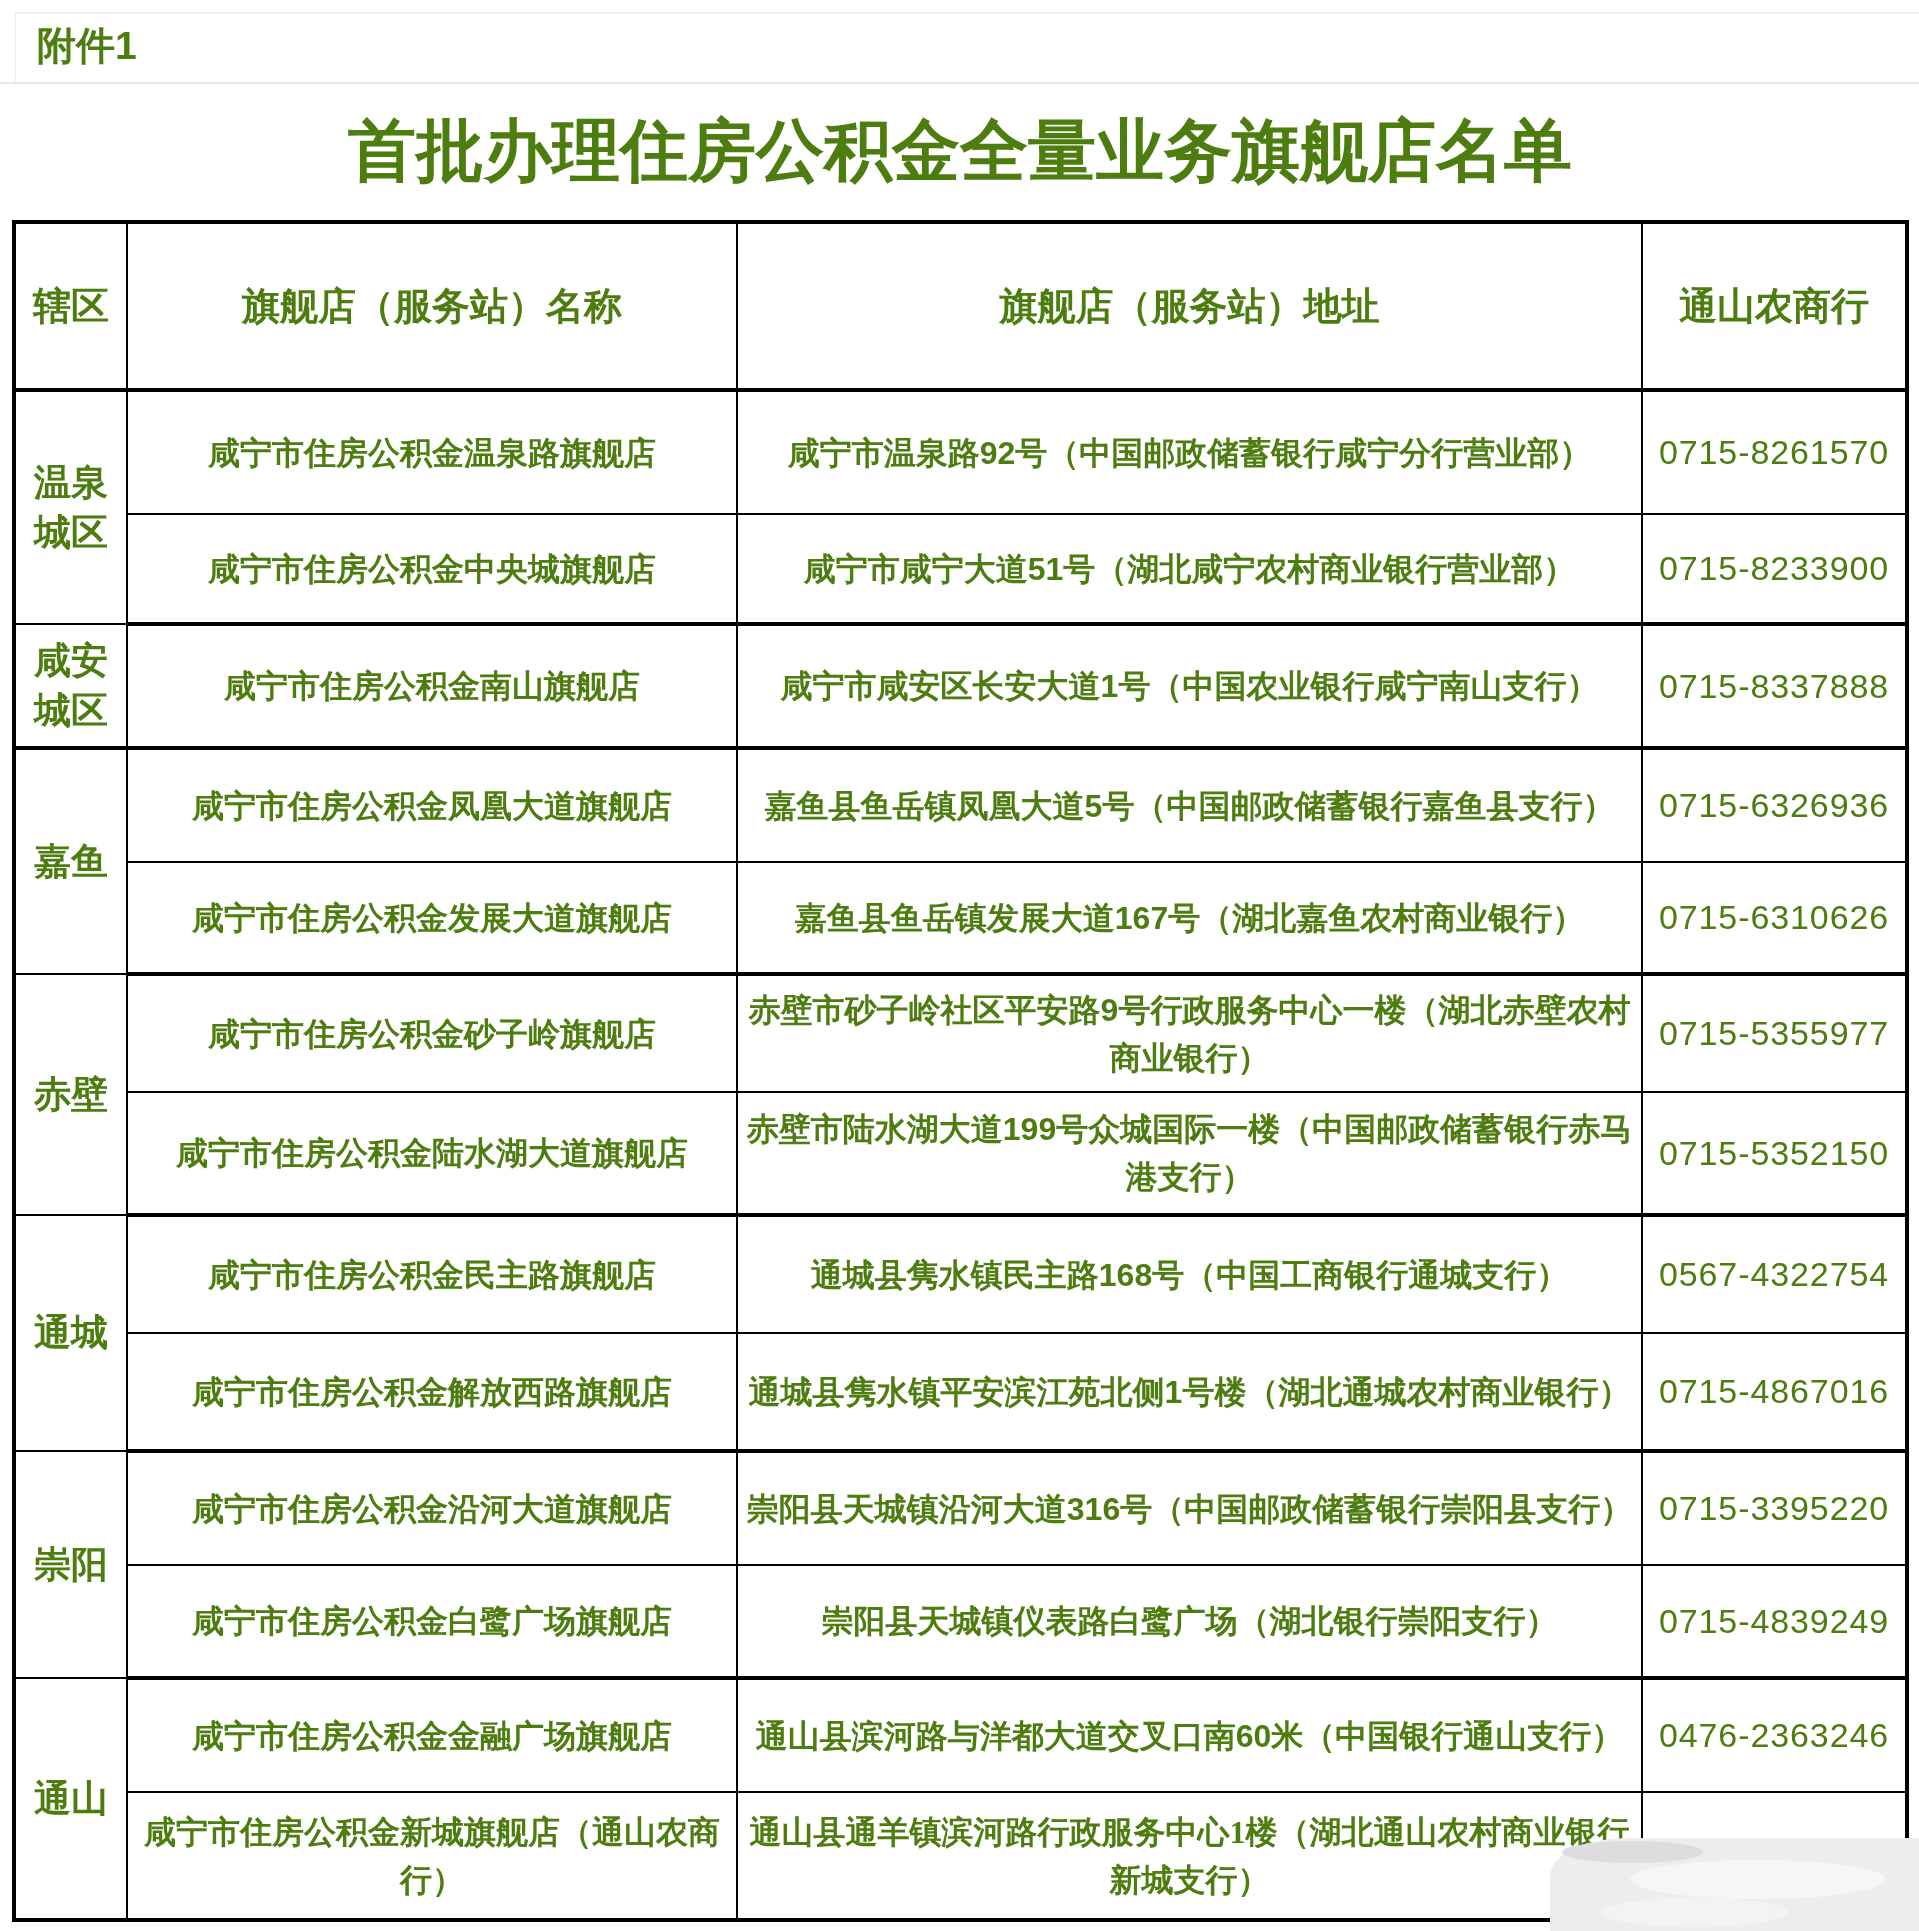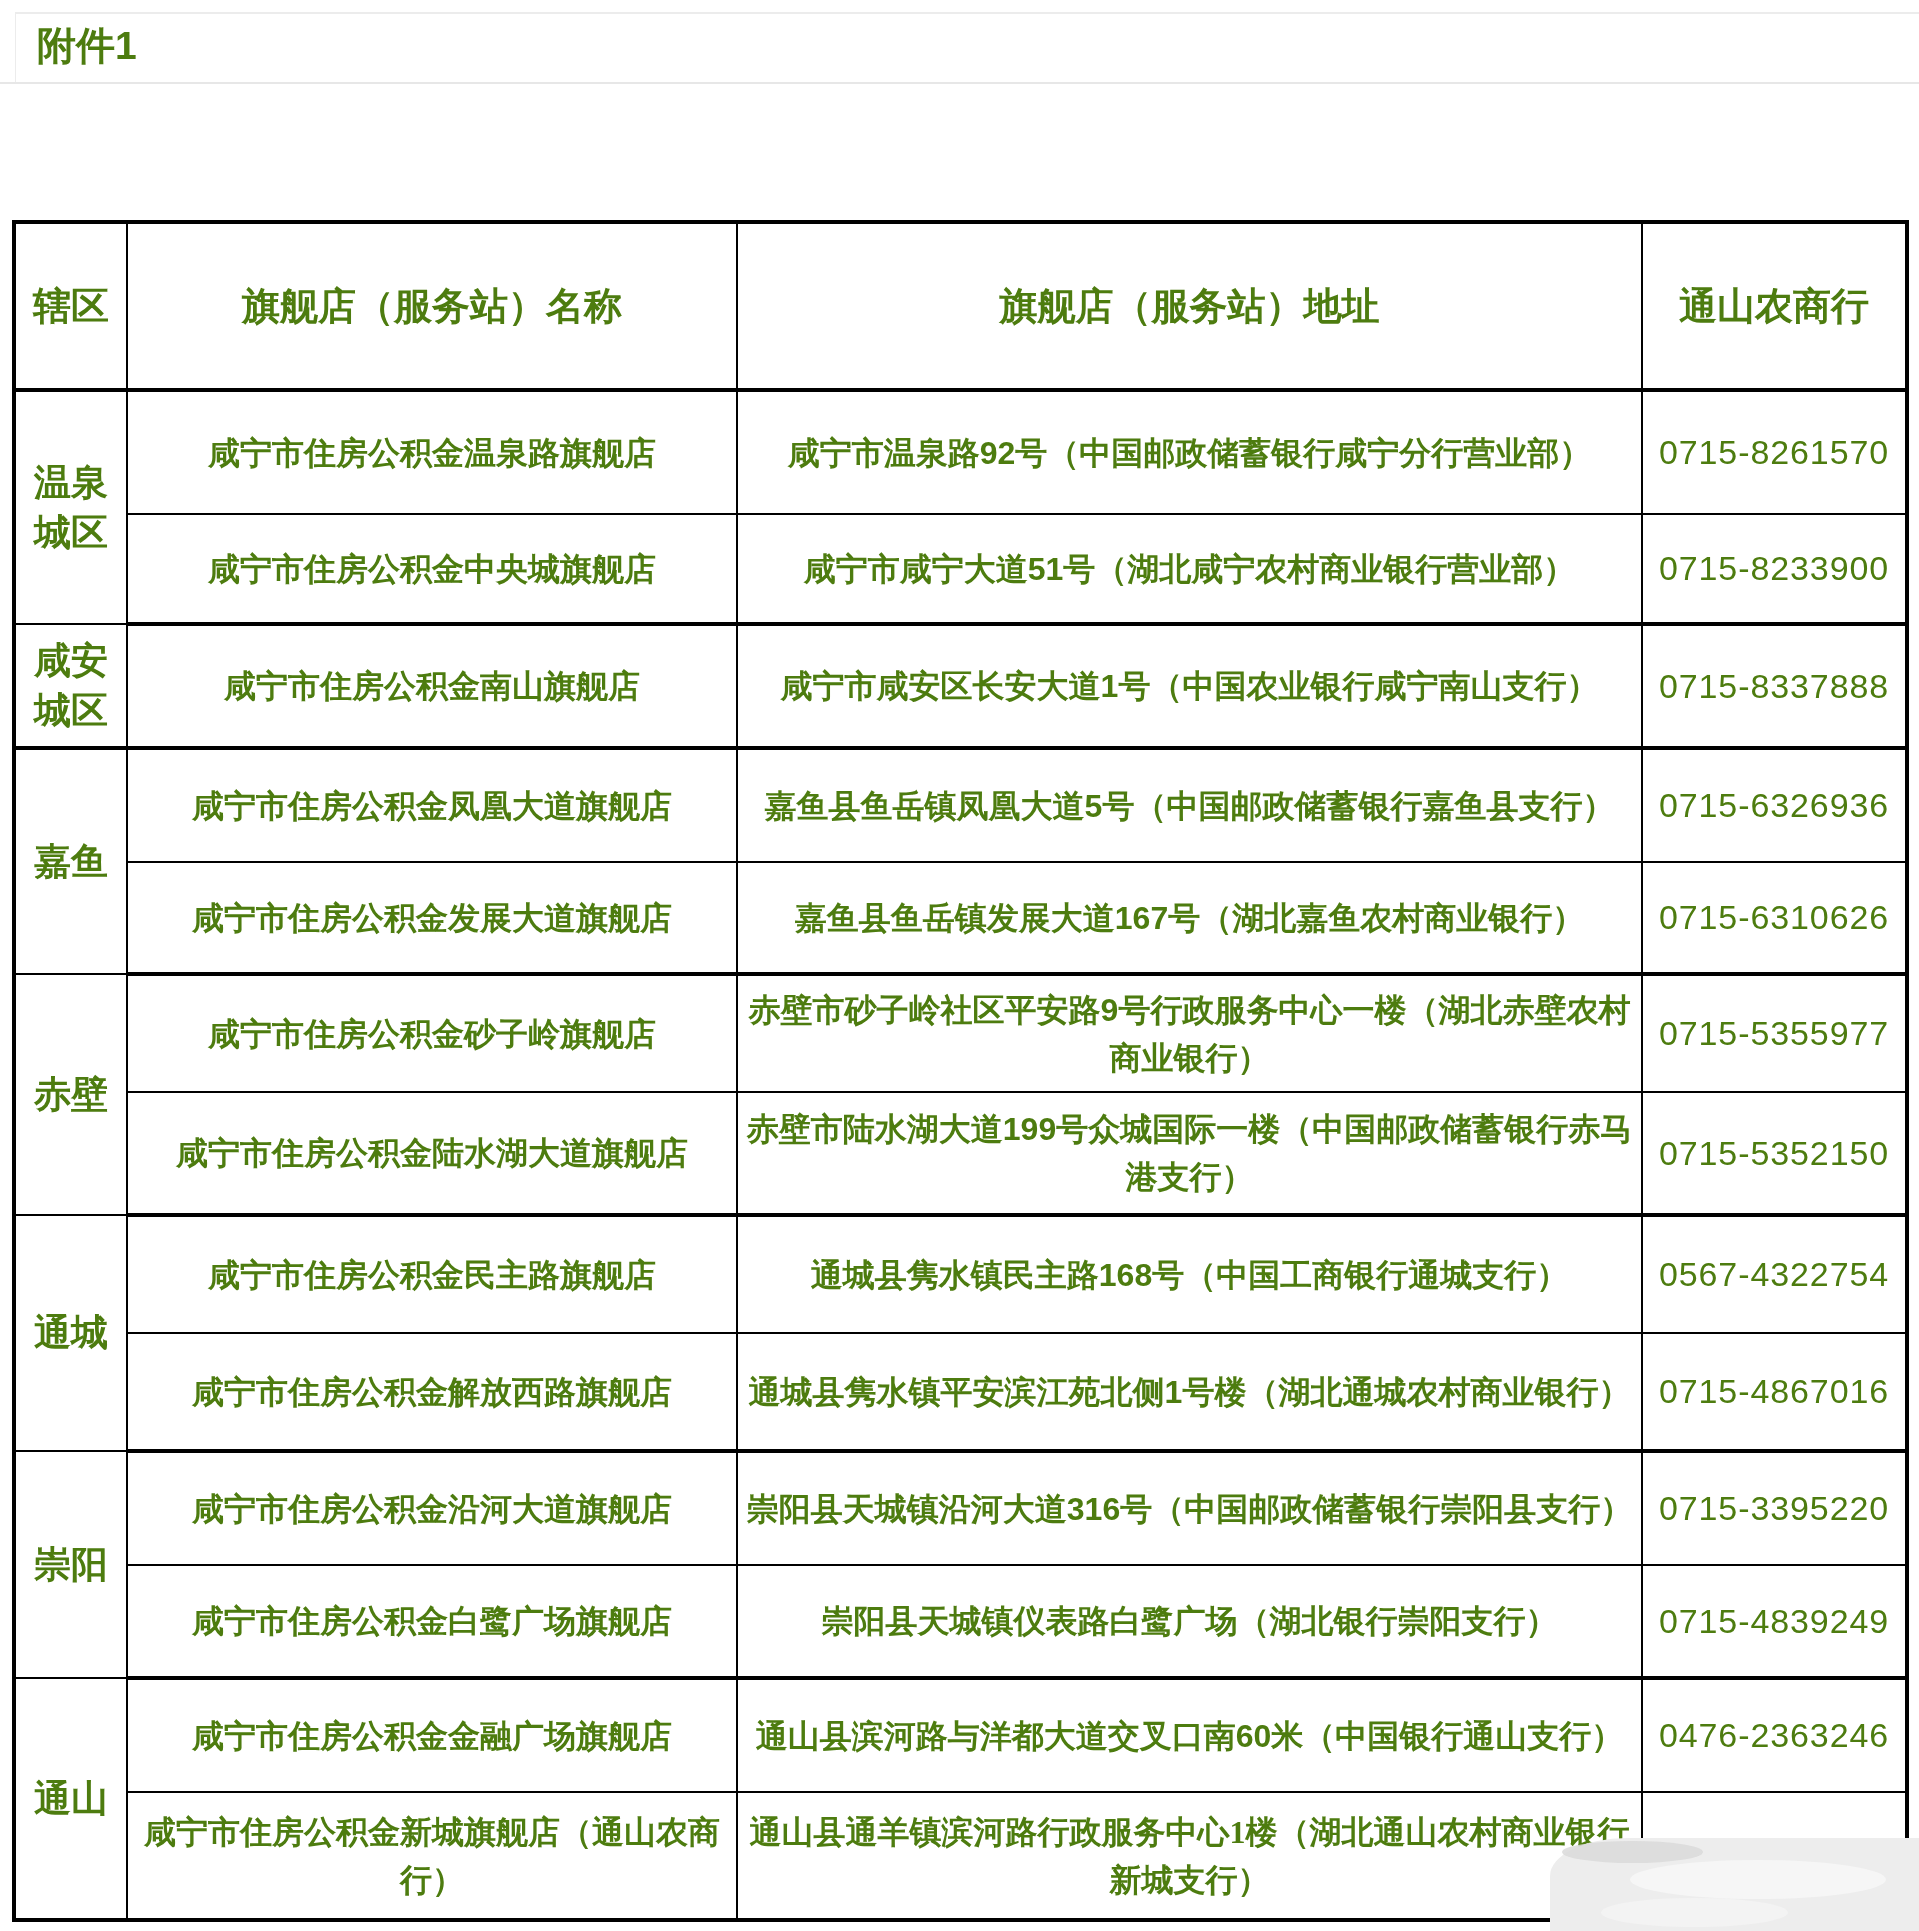--- a/index.html
+++ b/index.html
@@ -113,20 +113,21 @@
 <body>
 
 <div class="doc">
 
   <div class="edge-top"></div>
   <div class="edge-left"></div>
   <div class="card-divider"></div>
 
   <div class="attachment">附件1</div>
 
+  <div class="page-title">首批办理住房公积金全量业务旗舰店名单</div>
 
   <table class="stores">
     <colgroup>
       <col class="c-district">
       <col class="c-name">
       <col class="c-address">
       <col class="c-phone">
     </colgroup>
     <thead>
       <tr>

